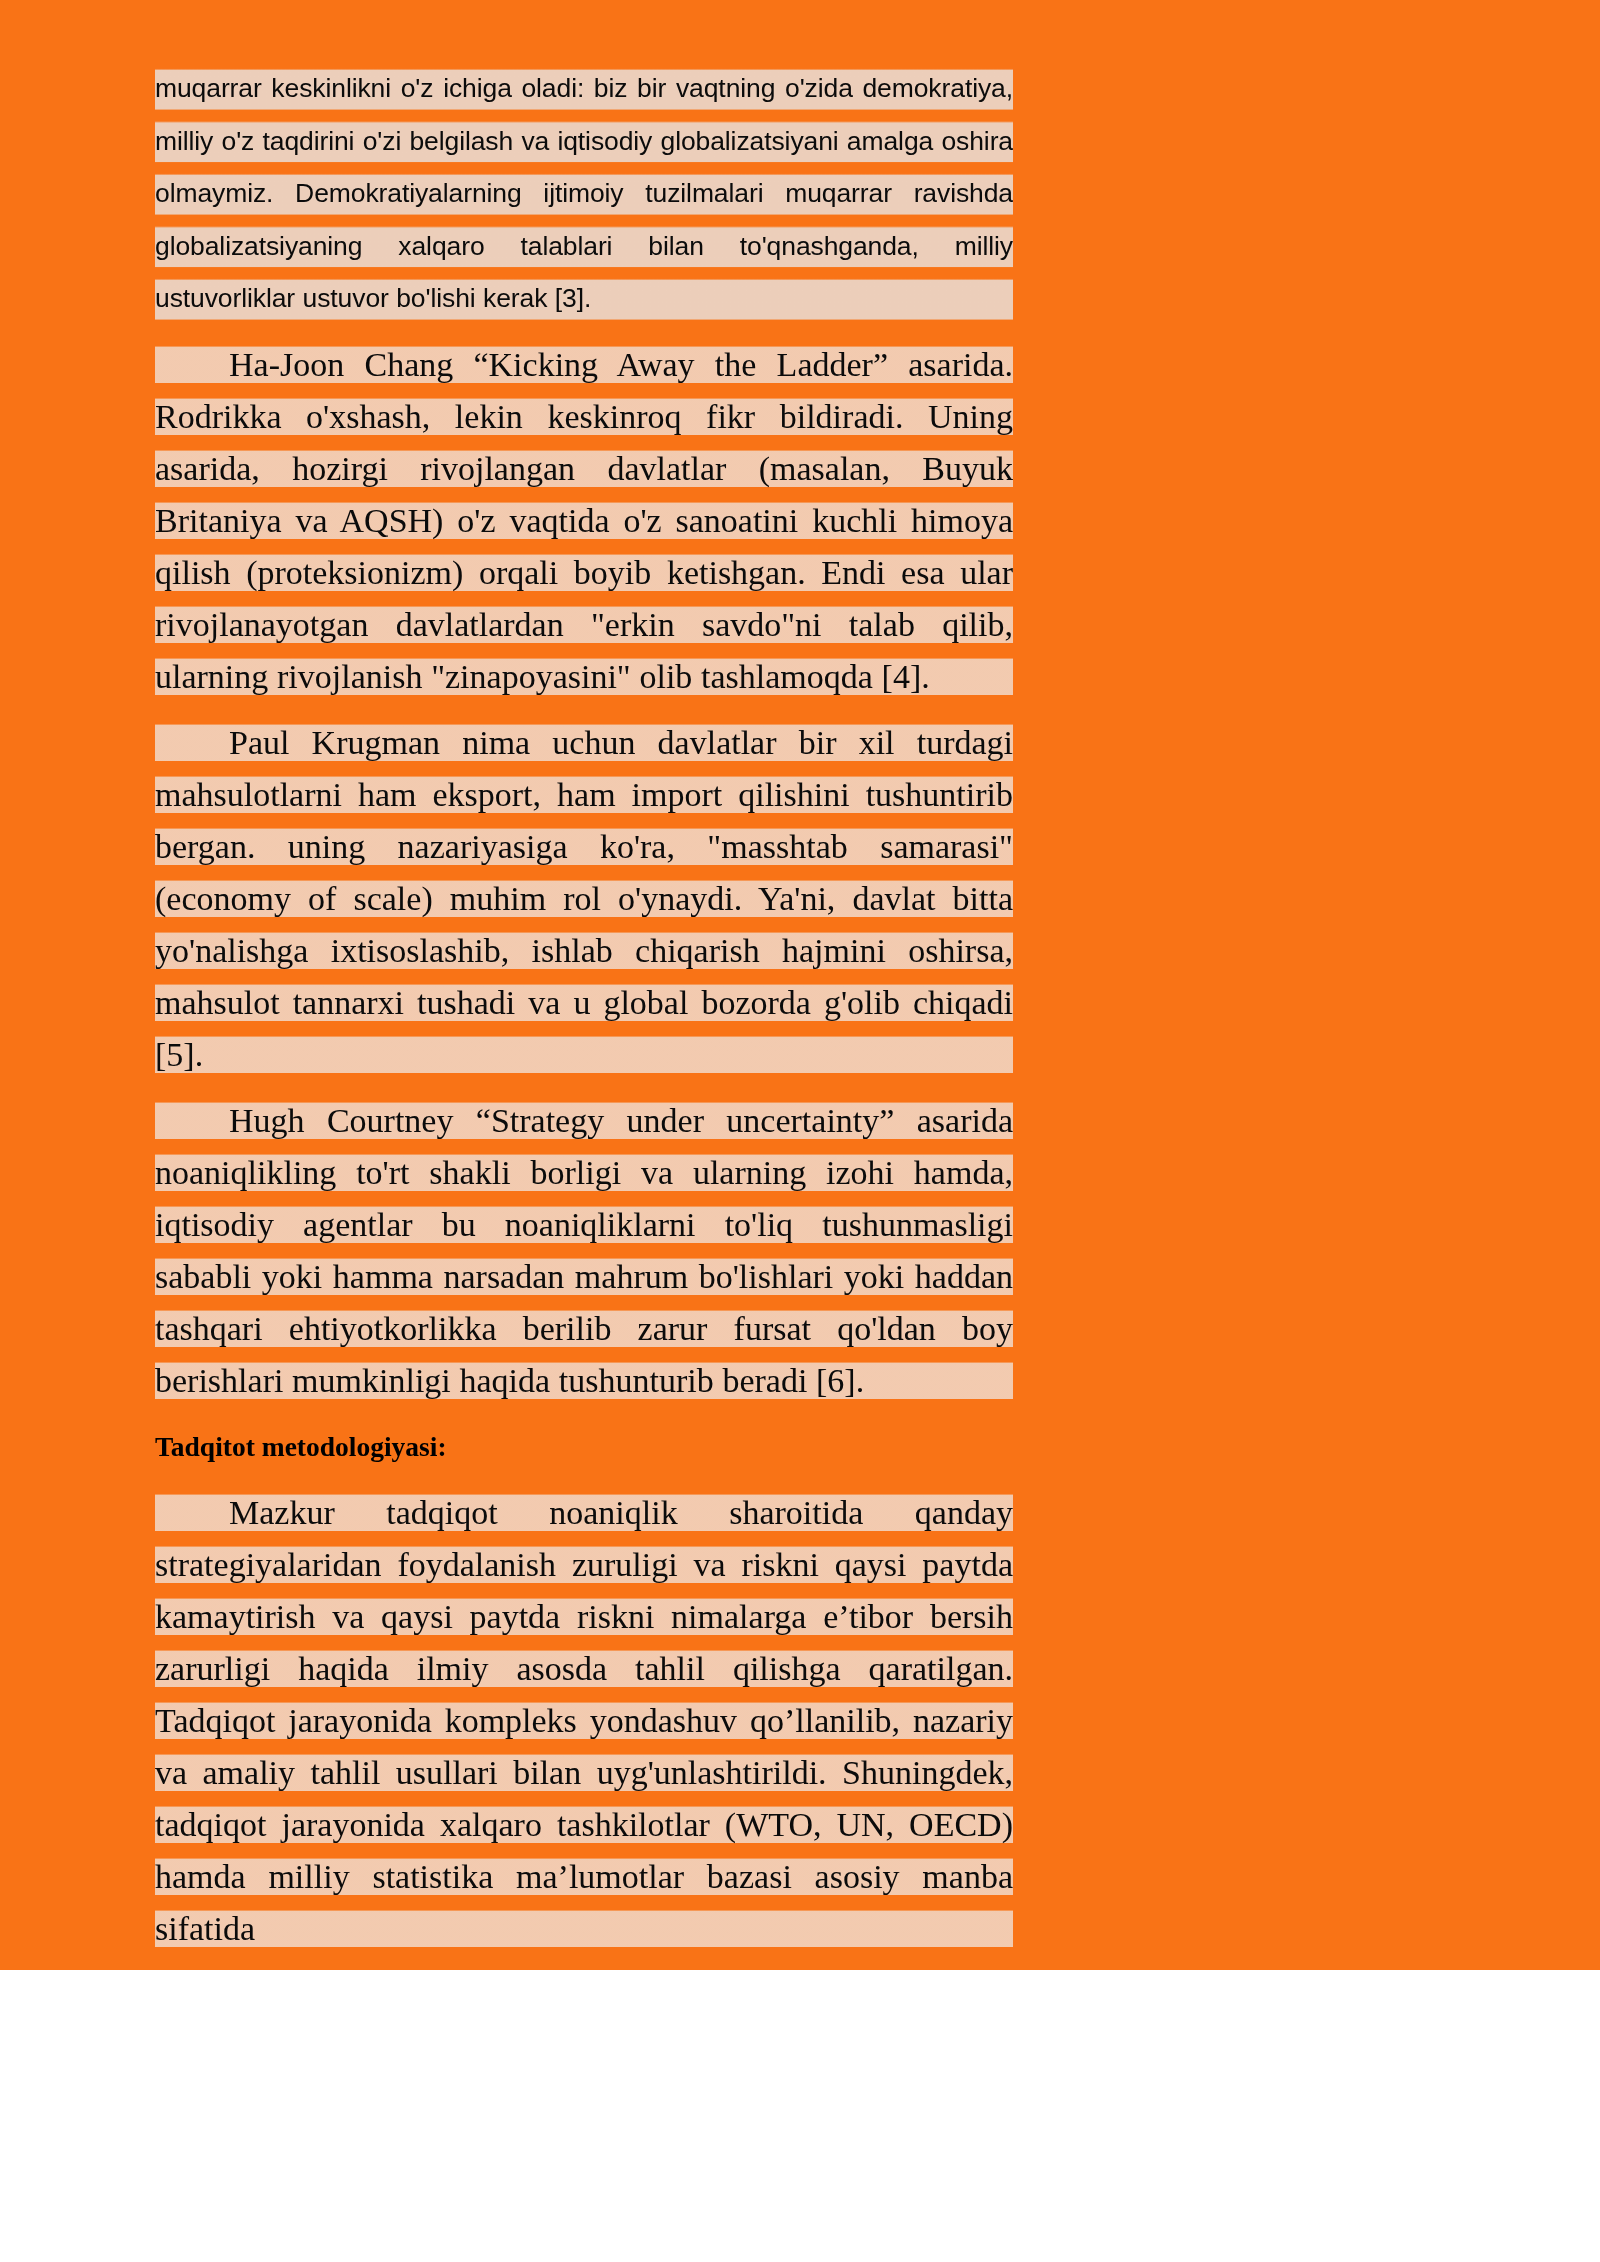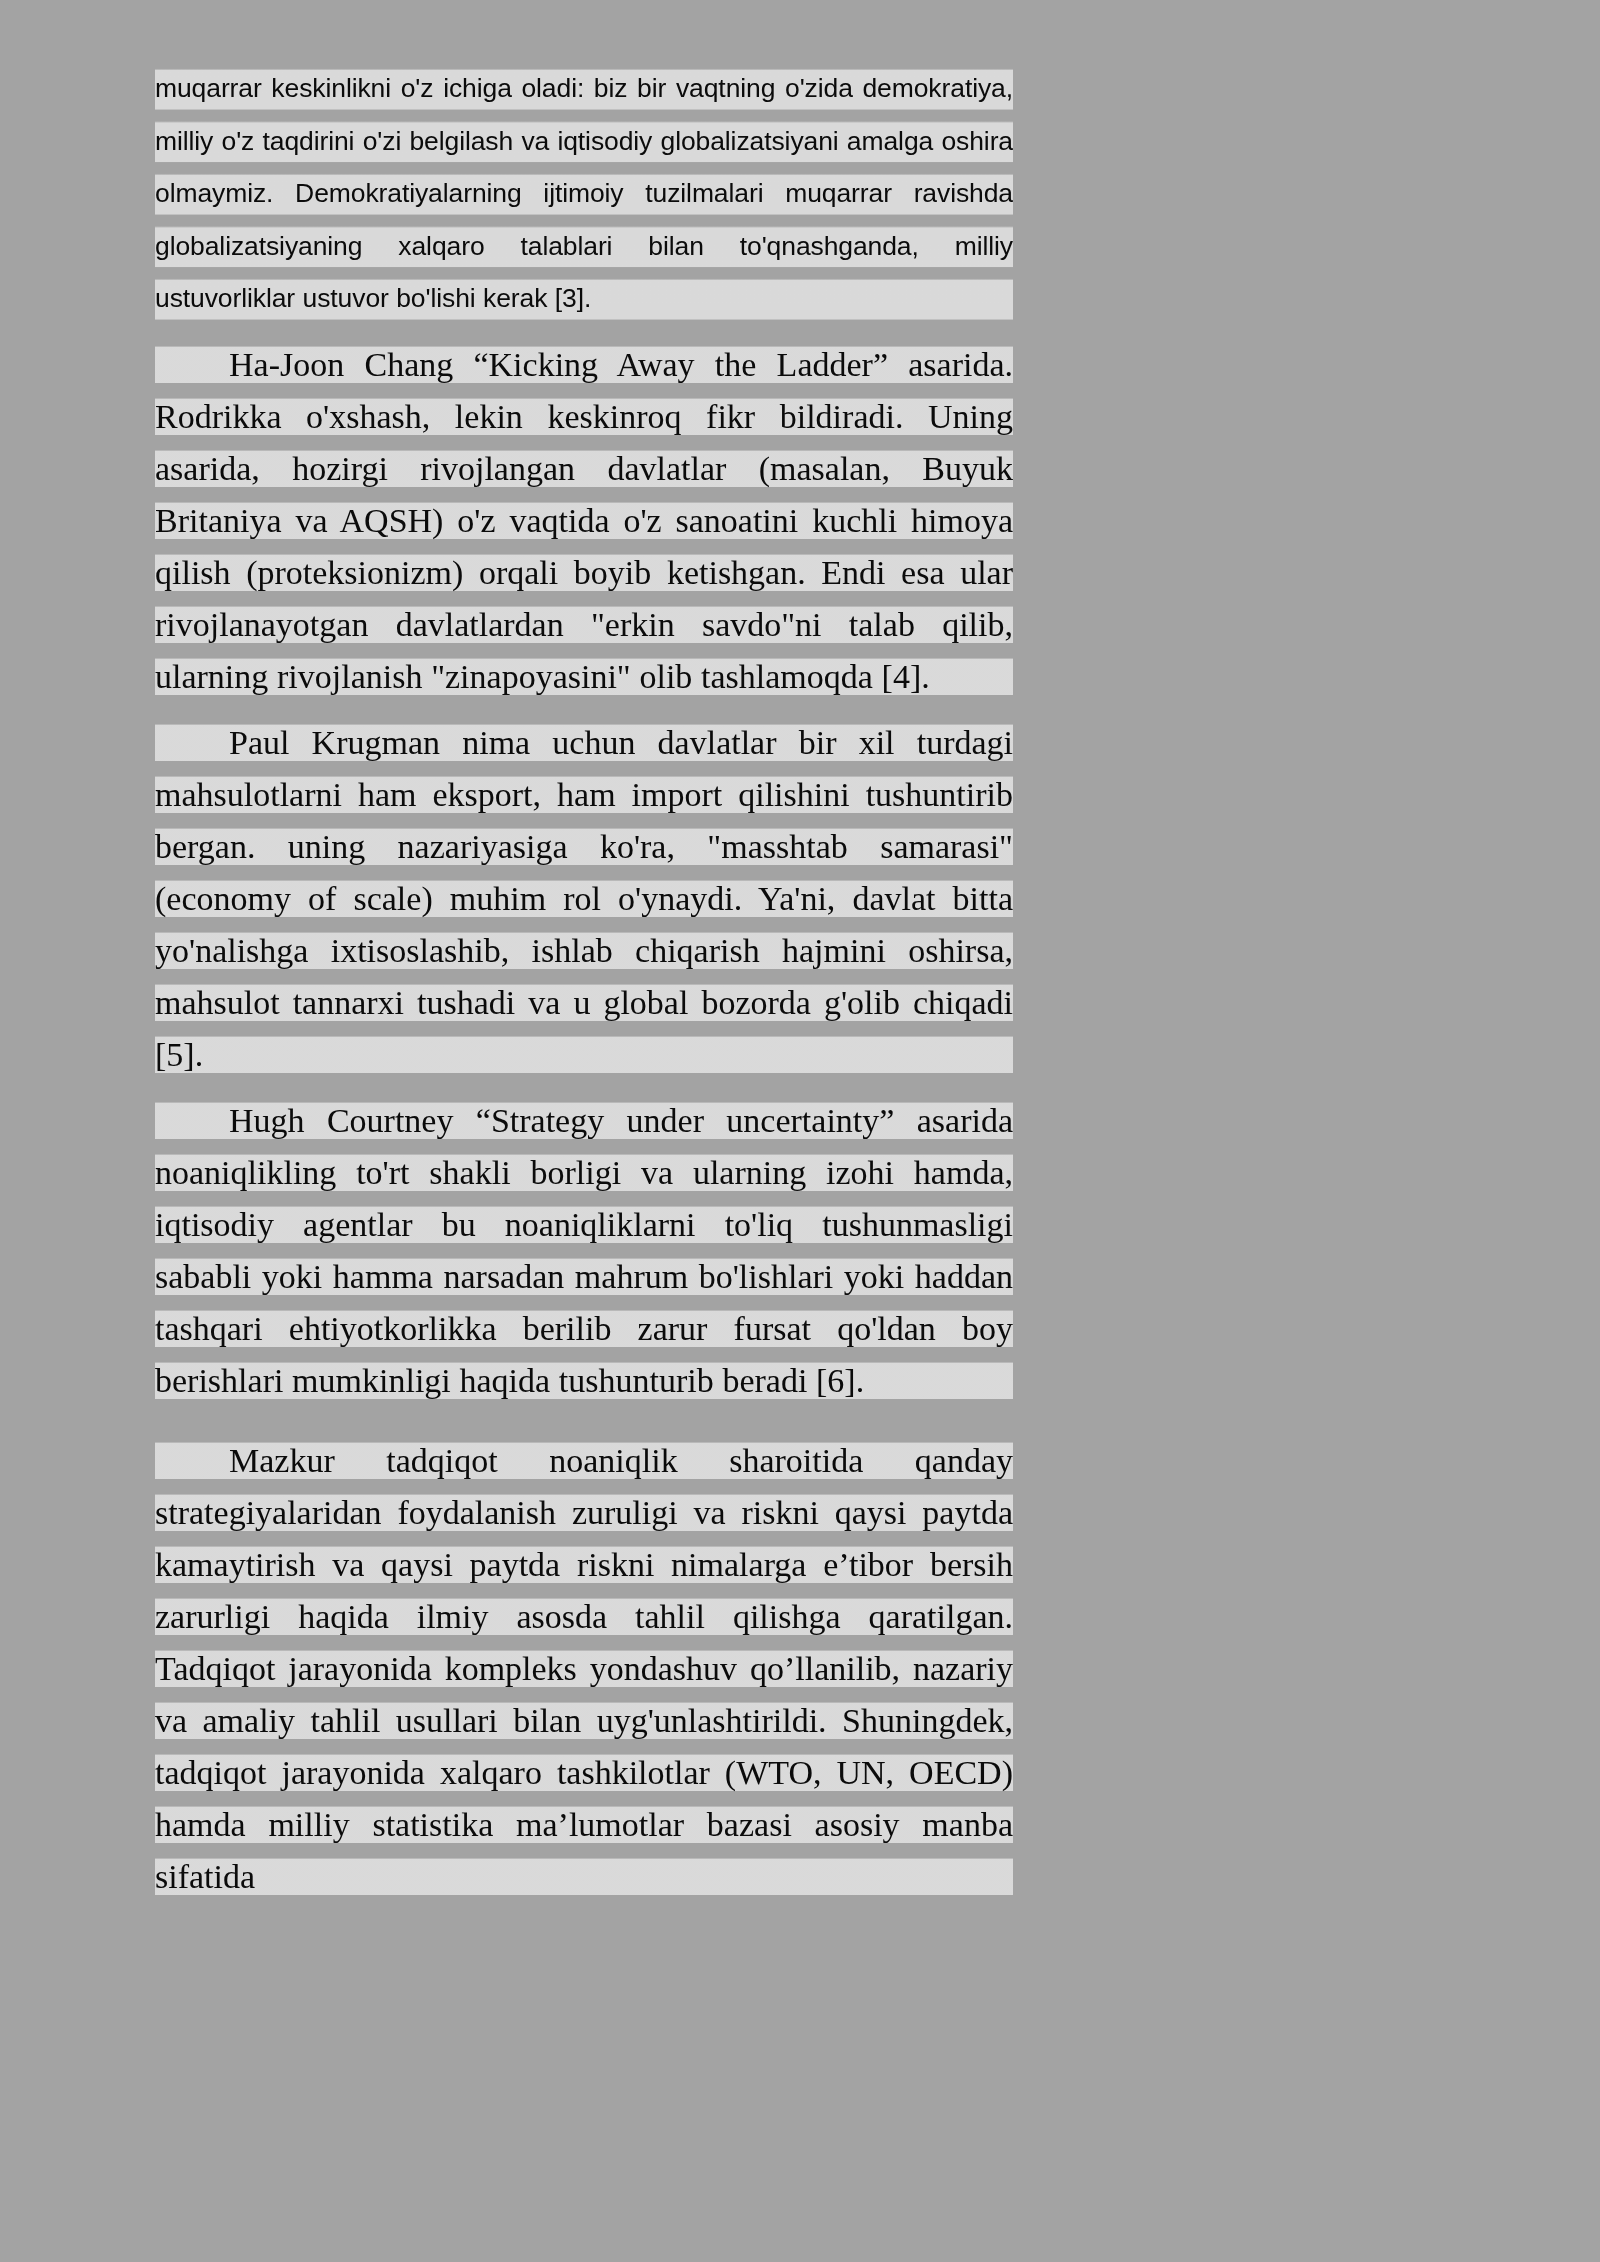--- a/index.html
+++ b/index.html
@@ -14,22 +14,22 @@
     overflow: hidden;
     font-family: "Liberation Serif", "DejaVu Serif", serif;
     color: #000000;
   }
 
   .page {
     position: absolute;
     left: 0;
     top: 0;
     width: 1600px;
-    height: 2262px;
-    background: #a3a3a3;
+    height: 1970px;
+    background: #f97316;
   }
 
   .content {
     position: absolute;
     left: 155px;
     top: 62px;
     width: 858px;
   }
 
   
@@ -116,19 +116,20 @@
     <div class="gap-sm"></div>
 
     <p class="para indent hl soft">Paul Krugman nima uchun davlatlar bir xil turdagi mahsulotlarni ham eksport, ham import qilishini tushuntirib bergan. uning nazariyasiga ko'ra, "masshtab samarasi" (economy of scale) muhim rol o'ynaydi. Ya'ni, davlat bitta yo'nalishga ixtisoslashib, ishlab chiqarish hajmini oshirsa, mahsulot tannarxi tushadi va u global bozorda g'olib chiqadi [5].</p>
 
     <div class="gap-sm"></div>
 
     <p class="para indent hl soft">Hugh Courtney “Strategy under uncertainty” asarida noaniqlikling to'rt shakli borligi va ularning izohi hamda, iqtisodiy agentlar bu noaniqliklarni to'liq tushunmasligi sababli yoki hamma narsadan mahrum bo'lishlari yoki haddan tashqari ehtiyotkorlikka berilib zarur fursat qo'ldan boy berishlari mumkinligi haqida tushunturib beradi [6].</p>
 
     <div class="gap-sm"></div>
 
+    <h3 class="heading">Tadqitot metodologiyasi:</h3>
 
     <div class="gap-sm"></div>
 
     <p class="para indent hl soft">Mazkur tadqiqot noaniqlik sharoitida qanday strategiyalaridan foydalanish zuruligi va riskni qaysi paytda kamaytirish va qaysi paytda riskni  nimalarga e’tibor bersih zarurligi haqida ilmiy asosda tahlil qilishga qaratilgan. Tadqiqot jarayonida kompleks yondashuv qo’llanilib, nazariy va amaliy tahlil usullari bilan uyg'unlashtirildi. Shuningdek, tadqiqot jarayonida xalqaro tashkilotlar (WTO, UN, OECD) hamda milliy statistika ma’lumotlar bazasi asosiy manba sifatida</p>
 
   </div>
 </div>
 
 </body></html>

